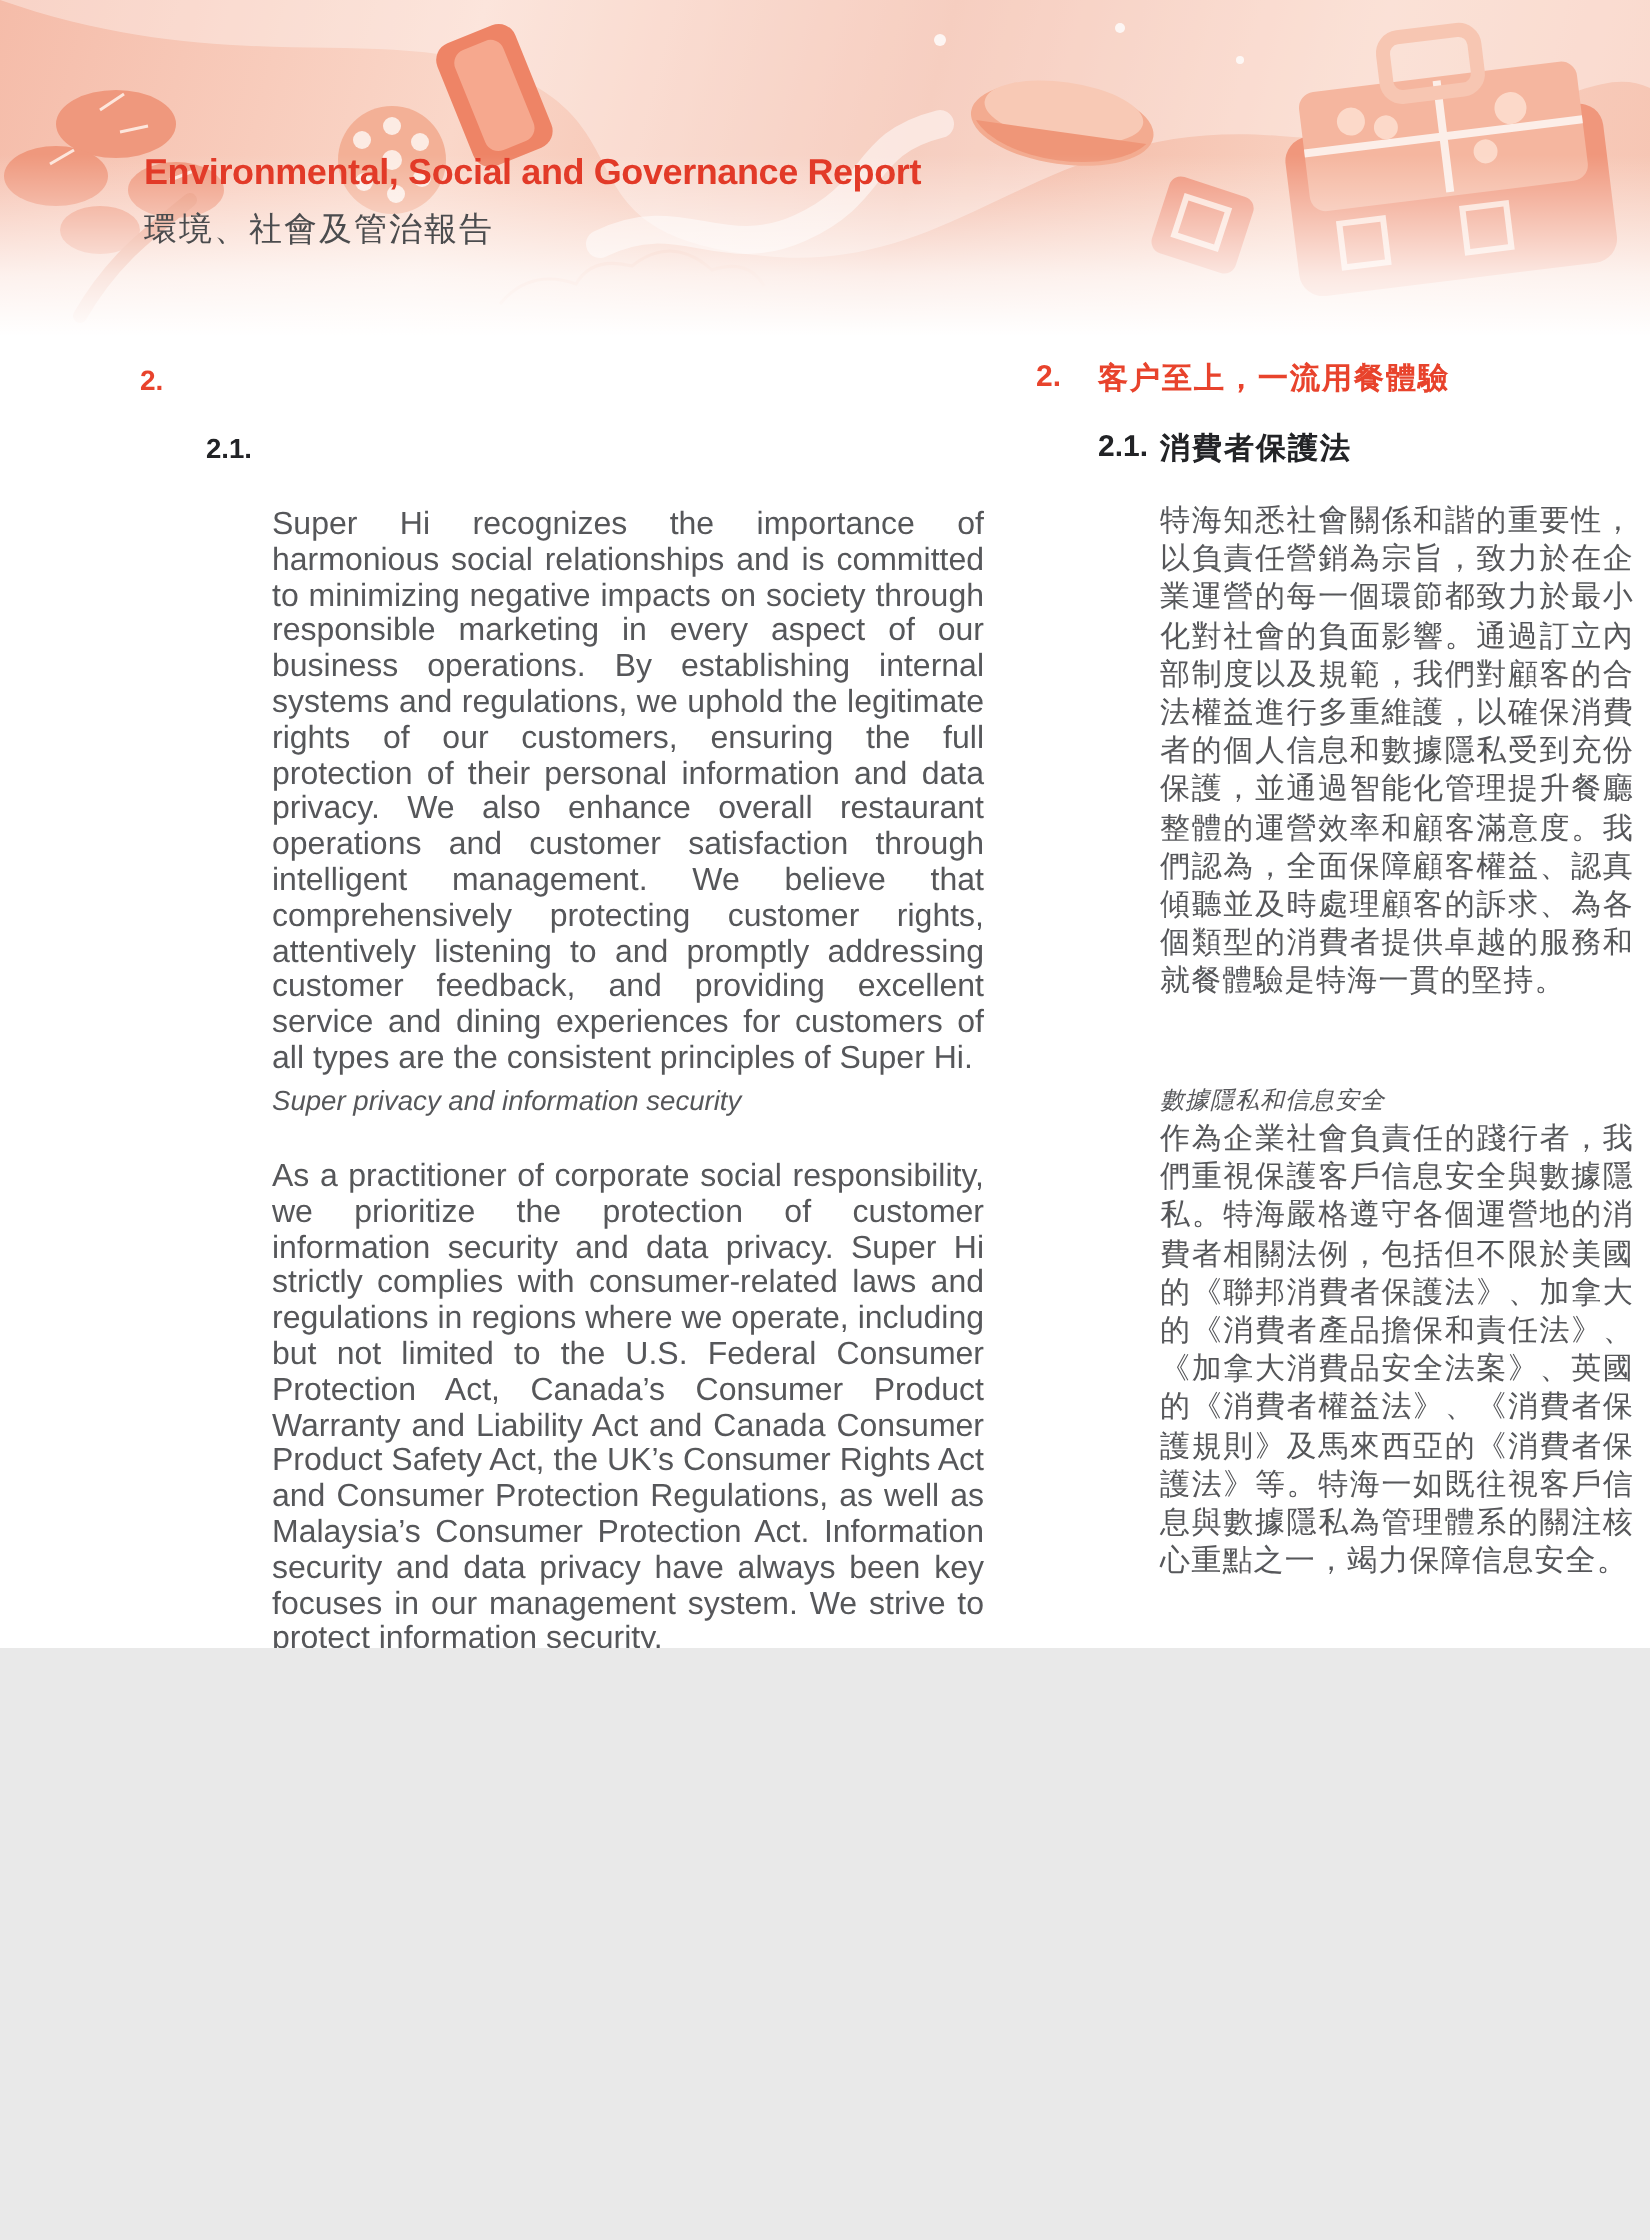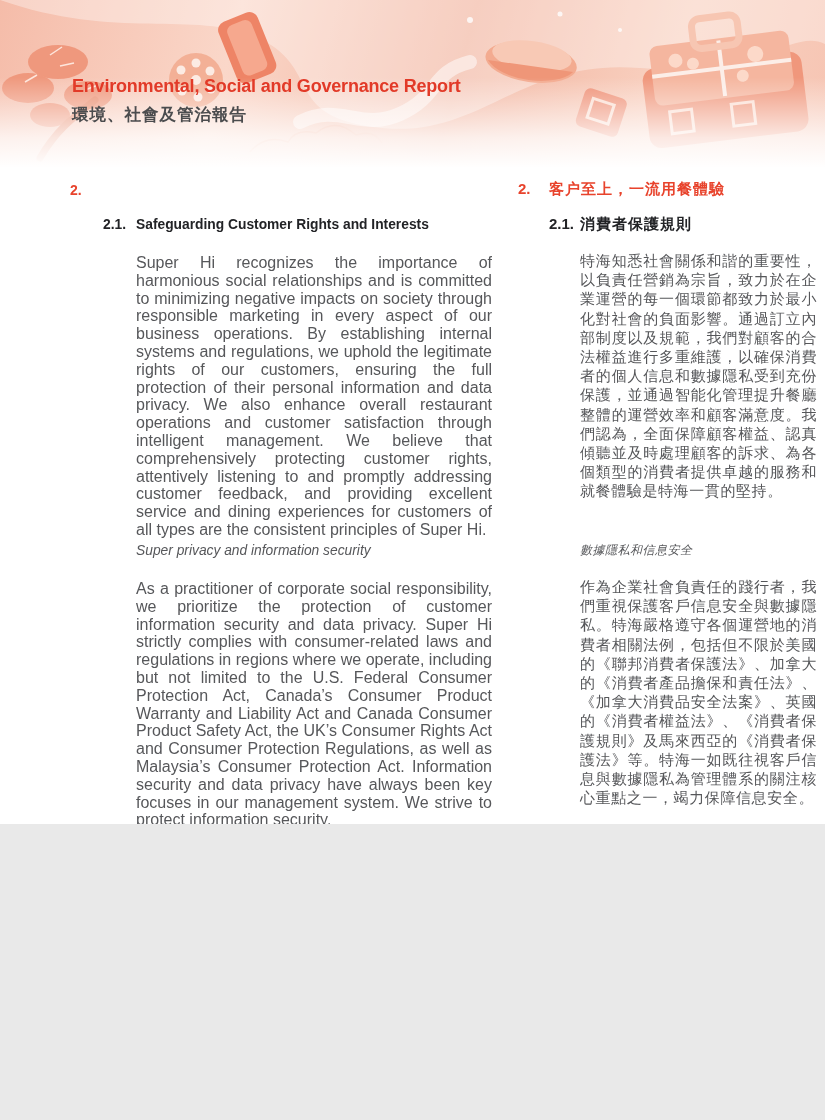--- a/index.html
+++ b/index.html
@@ -19,21 +19,21 @@
     background:linear-gradient(180deg,rgba(255,255,255,0) 46%,rgba(255,255,255,.78) 82%,#ffffff 100%);
     pointer-events:none;
   }
   .banner-art{position:absolute;left:0;top:0;}
   .banner-titles{position:absolute;left:72px;top:76px;z-index:3;}
   .report-title-en{
     margin:0;font-size:18px;font-weight:bold;color:var(--accent-red,#e23a28);
     letter-spacing:-0.2px;
   }
   .report-title-zh{
-    margin-top:7px;font-size:16.5px;font-weight:bold;color:#4b4c4e;letter-spacing:1px;
+    margin-top:7px;font-size:16.5px;font-weight:normal;color:#4b4c4e;letter-spacing:1px;
   }
   
   .h-row{position:absolute;display:flex;align-items:flex-start;}
   .h-num{flex:none;font-weight:bold;}
   .sec-en{left:70px;top:182px;width:440px;font-size:14px;font-weight:bold;color:var(--heading-red,#e8432c);}
   .sec-en .h-num{width:33px;}
   .sec-zh{left:518px;top:180px;width:290px;font-size:15px;font-weight:bold;color:var(--heading-red,#e8432c);letter-spacing:1px;}
   .sec-zh .h-num{width:31px;letter-spacing:0;}
   .sub-en{left:103px;top:217px;width:420px;font-size:13.8px;font-weight:bold;color:var(--text-dark,#222326);}
   .sub-en .h-num{width:33px;}
@@ -42,21 +42,21 @@
   
   .para{position:absolute;margin:0;text-align:justify;color:var(--body-gray,#56575a);}
   .para.en{width:356px;left:136px;font-size:16px;line-height:17.8px;}
   .para.zh{width:237px;left:580px;font-size:15px;line-height:19.2px;letter-spacing:.6px;text-justify:inter-ideograph;font-family:Liberation Serif, serif;}
   .p-en-1{top:254px;}
   .p-zh-1{top:252px;}
   .subhead{position:absolute;margin:0;font-style:italic;color:var(--body-gray,#56575a);}
   .sh-en{left:136px;top:543px;font-size:13.8px;}
   .sh-zh{left:580px;top:542px;font-size:12px;letter-spacing:.5px;}
   .p-en-2{top:580px;}
-  .p-zh-2{top:578px;}
+  .p-zh-2{top:561px;}
   
   .footer-left-line{
     position:absolute;left:0;top:1084px;width:57px;height:2px;
     background:var(--footer-line-red,#c8402f);
   }
   .page-badge{
     position:absolute;left:39px;top:1055px;width:37px;height:30px;
     border:2.5px solid var(--accent-red,#e23a28);border-radius:10px;background:#bef264;
     box-sizing:border-box;display:flex;align-items:center;justify-content:center;
     font-size:13.5px;font-weight:bold;color:var(--accent-red,#e23a28);margin-top:35px;
@@ -153,25 +153,24 @@
   <div class="h-row sec-en">
     <span class="h-num">2.</span>
   </div>
   <div class="h-row sec-zh">
     <span class="h-num">2.</span>
     <span>客户至上，一流用餐體驗</span>
   </div>
 
   <div class="h-row sub-en">
     <span class="h-num">2.1.</span>
-    <span>Safeguarding Customer Rights and Interests</span>
   </div>
   <div class="h-row sub-zh">
     <span class="h-num">2.1.</span>
-    <span>消費者保護規則</span>
+    <span>消費者保護法</span>
   </div>
 
   <p class="para en p-en-1">Super Hi recognizes the importance of harmonious social relationships and is committed to minimizing negative impacts on society through responsible marketing in every aspect of our business operations. By establishing internal systems and regulations, we uphold the legitimate rights of our customers, ensuring the full protection of their personal information and data privacy. We also enhance overall restaurant operations and customer satisfaction through intelligent management. We believe that comprehensively protecting customer rights, attentively listening to and promptly addressing customer feedback, and providing excellent service and dining experiences for customers of all types are the consistent principles of Super Hi.</p>
   <p class="para zh p-zh-1">特海知悉社會關係和諧的重要性，以負責任營銷為宗旨，致力於在企業運營的每一個環節都致力於最小化對社會的負面影響。通過訂立內部制度以及規範，我們對顧客的合法權益進行多重維護，以確保消費者的個人信息和數據隱私受到充份保護，並通過智能化管理提升餐廳整體的運營效率和顧客滿意度。我們認為，全面保障顧客權益、認真傾聽並及時處理顧客的訴求、為各個類型的消費者提供卓越的服務和就餐體驗是特海一貫的堅持。</p>
 
   <p class="subhead sh-en">Super privacy and information security</p>
   <p class="subhead sh-zh">數據隱私和信息安全</p>
 
   <p class="para en p-en-2">As a practitioner of corporate social responsibility, we prioritize the protection of customer information security and data privacy. Super Hi strictly complies with consumer-related laws and regulations in regions where we operate, including but not limited to the U.S. Federal Consumer Protection Act, Canada’s Consumer Product Warranty and Liability Act and Canada Consumer Product Safety Act, the UK’s Consumer Rights Act and Consumer Protection Regulations, as well as Malaysia’s Consumer Protection Act. Information security and data privacy have always been key focuses in our management system. We strive to protect information security.</p>
   <p class="para zh p-zh-2">作為企業社會負責任的踐行者，我們重視保護客戶信息安全與數據隱私。特海嚴格遵守各個運營地的消費者相關法例，包括但不限於美國的《聯邦消費者保護法》、加拿大的《消費者產品擔保和責任法》、《加拿大消費品安全法案》、英國的《消費者權益法》、《消費者保護規則》及馬來西亞的《消費者保護法》等。特海一如既往視客戶信息與數據隱私為管理體系的關注核心重點之一，竭力保障信息安全。</p>

